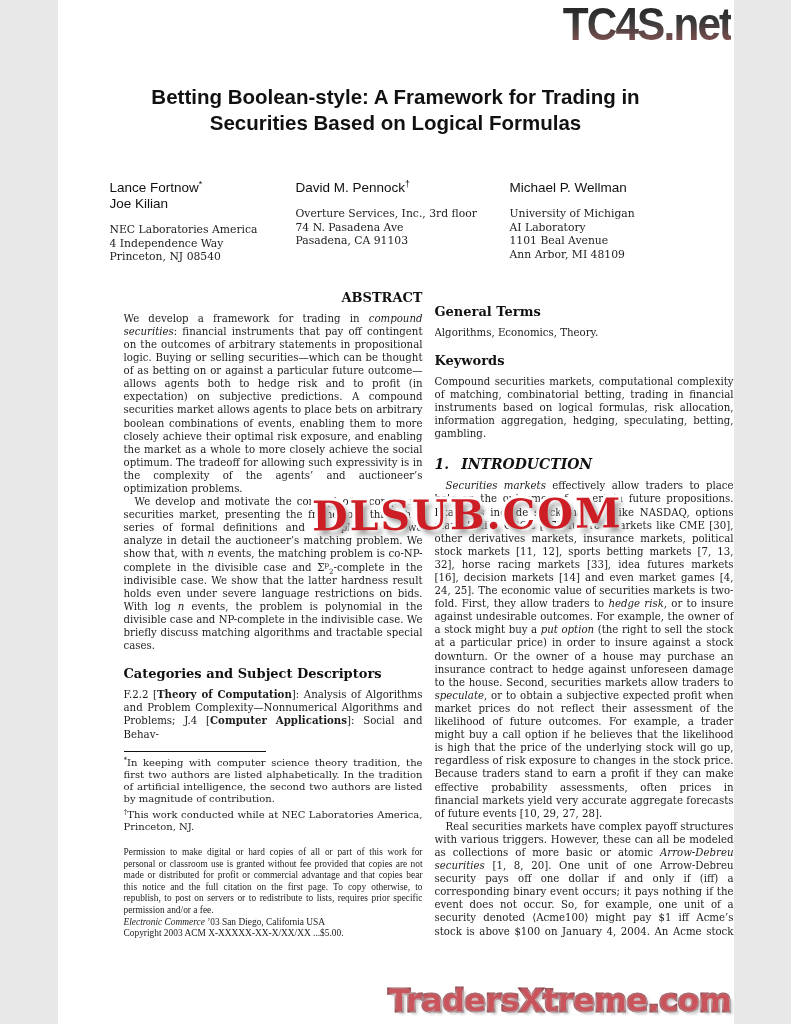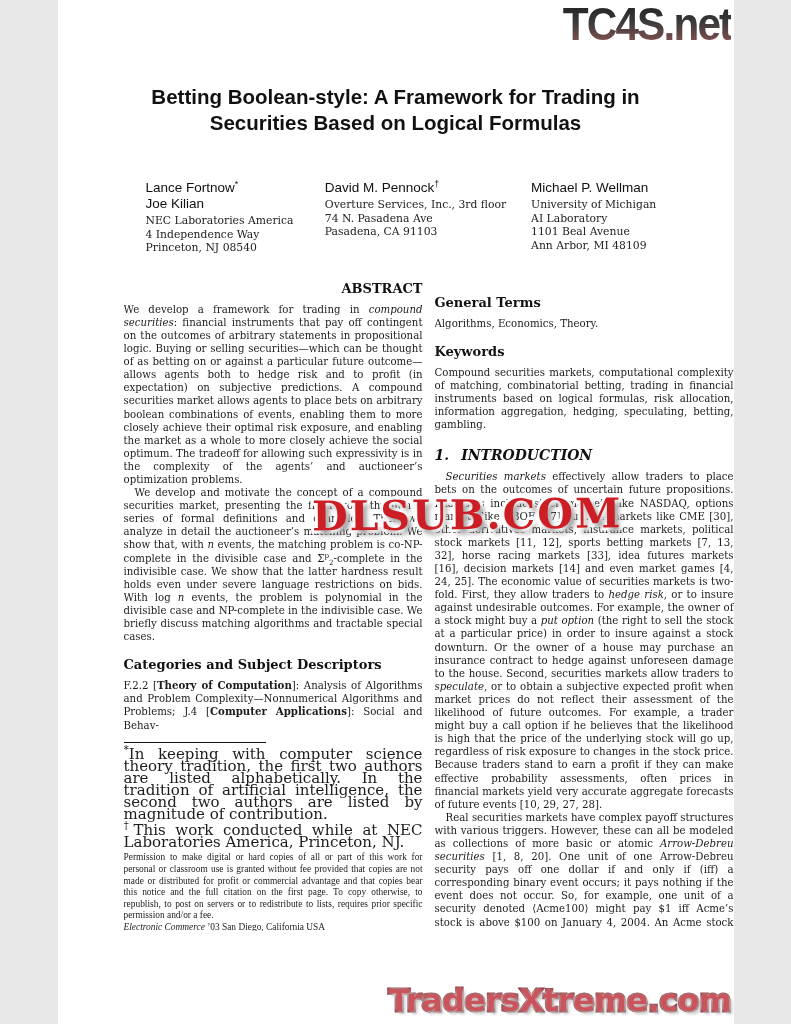--- a/index.html
+++ b/index.html
@@ -36,49 +36,49 @@
     -webkit-text-stroke:3px #7e2a31; paint-order:stroke;
     text-shadow:0 0 5px rgba(255,255,255,.9), 3px 3px 3px rgba(150,150,150,.6);
   }
 
   
   .title {
     margin-top:84px; text-align:center;
     font-family:"Liberation Sans", sans-serif; font-weight:bold;
     font-size:20.5px; line-height:26px; color:#111;
   }
-  .authors { display:flex; margin-top:44px; padding-left:88px; }
+  .authors { display:flex; margin-top:44px; padding-left:52px; }
   .author-col { text-align:left; }
   .author-col.c1 { width:186px; }
   .author-col.c2 { width:214px; }
   .author-col.c3 { width:210px; }
   .author-names { font-family:"Liberation Sans", sans-serif; font-size:13.5px; line-height:16px; color:#111; }
   .author-names sup { font-size:9px; line-height:0; }
-  .author-affil { margin-top:2px; font-size:10.8px; line-height:13.6px; color:#222; }
+  .author-affil { margin-top:11px; font-size:10.8px; line-height:13.6px; color:#222; }
 
   
   .cols { display:flex; gap:12px; margin-top:26px; padding-left:66px; }
   .col { width:328px; height:650px; overflow:hidden; }
   .col-left { display:flex; flex-direction:column; }
 
   .sec-head {
     font-weight:bold; font-size:13px; line-height:16px; color:#111;
     margin-top:14px; margin-bottom:6px;
   }
   .sec-head.first { margin-top:0;text-align:right; }
   .num-head { margin-top:16px; margin-bottom:7px; font-size:14px;font-style:italic; }
   .num-head .num { margin-right:12px; }
 
   .p { font-size:10.2px; line-height:13.1px; text-align:justify; }
   .p.indent { text-indent:11px; }
   .p sup, .fn sup { font-size:70%; line-height:0; }
   .p sub { font-size:70%; line-height:0; }
 
   .fn-rule { width:142px; border-top:1.2px solid #111; margin:10px 0 5px 0; }
-  .fn { font-size:15px; line-height:12.1px; text-align:justify; margin-bottom:4px; }
+  .fn { font-size:10px; line-height:12.1px; text-align:justify; margin-bottom:4px; }
 
   .permission { margin-top:auto; font-family:"Liberation Serif", serif; font-size:9.4px; line-height:11.6px; color:#222; }
   .permission .pp { text-align:justify; }
 
   .continuation { margin-top:1px; }
   .gt-text { font-size:10.2px; line-height:13.1px; }
 </style>
 </head>
 <body>
 

